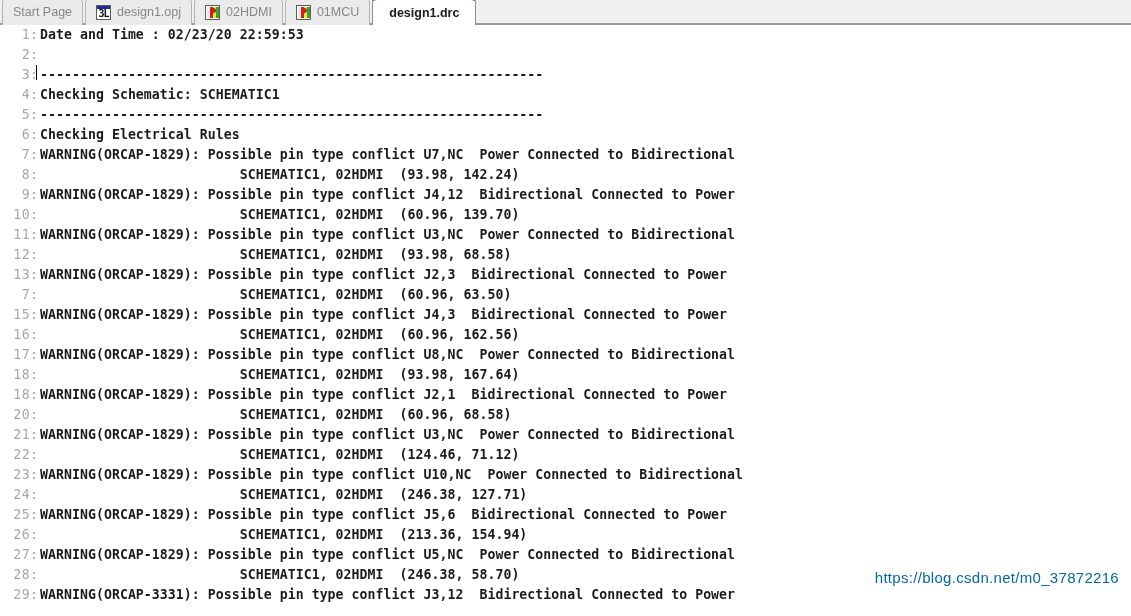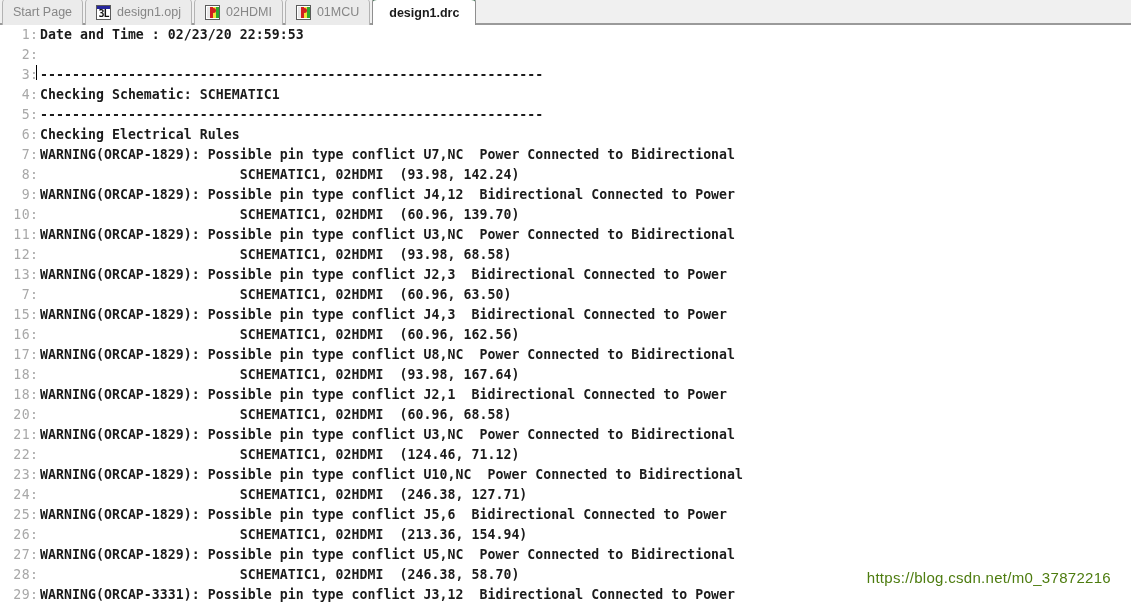--- a/index.html
+++ b/index.html
@@ -140,23 +140,23 @@
   #caret {
     position: absolute;
     left: 36px;
     top: 40px;
     width: 1px;
     height: 15px;
     background: #000;
   }
   #watermark {
     position: absolute;
-    right: 20px;
+    right: 12px;
     bottom: 24px;
-    color: #4d7c0f;
+    color: #0369a1;
     font-family: "Liberation Sans", sans-serif;
     font-size: 15px;
     letter-spacing: 0.3px;
     user-select: none;
     pointer-events: none;
   }
 </style>
 </head>
 <body>
 

